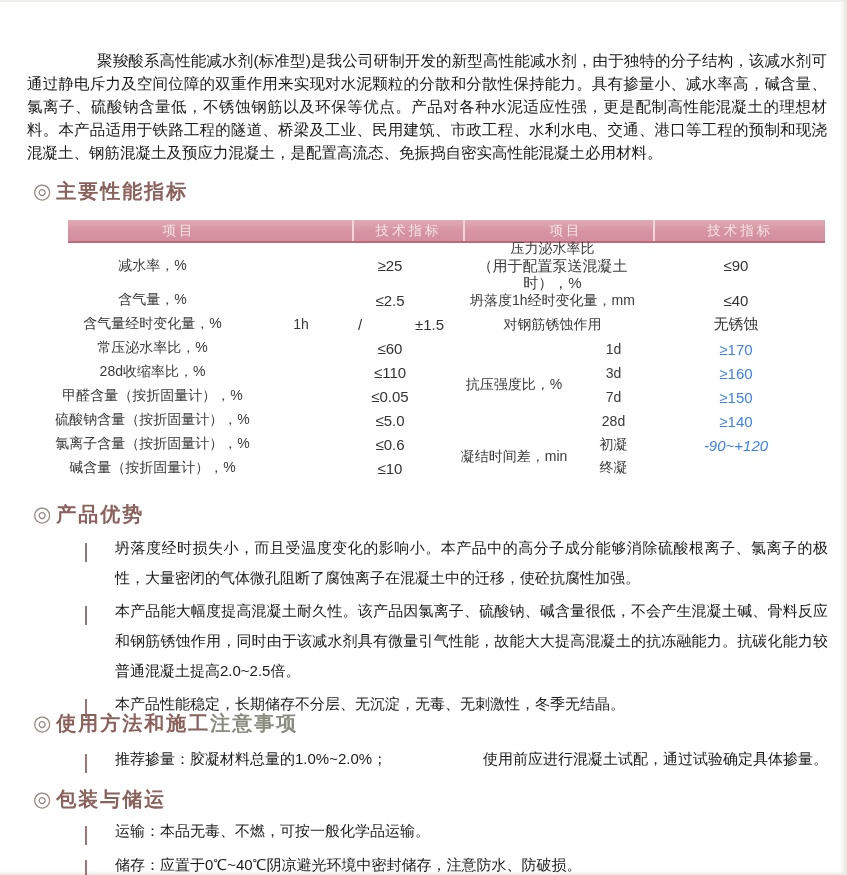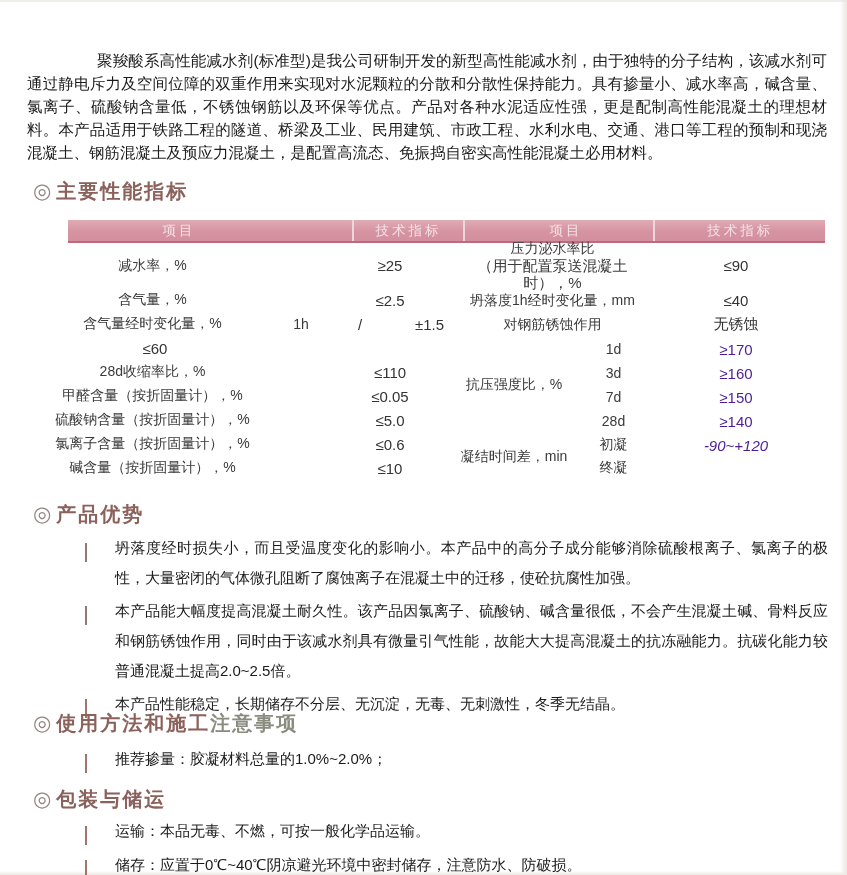--- a/index.html
+++ b/index.html
@@ -51,21 +51,21 @@
   .rrow.tall{height:45px;}
   .rcell-label{width:199px;text-align:center;padding-left:10px;line-height:17px;}
   .rcell-label .l2{font-size:15px;}
   .rcell-val{width:178px;text-align:center;font-size:15px;color:#333;}
 
   .rgroup{display:flex;}
   .rg-label{width:132px;display:flex;align-items:center;justify-content:center;text-align:center;}
   .rg-col{width:67px;display:flex;flex-direction:column;}
   .rg-col .cell{height:24px;display:flex;align-items:center;justify-content:center;}
   .rg-vals{width:178px;display:flex;flex-direction:column;}
-  .rg-vals .cell{height:24px;display:flex;align-items:center;justify-content:center;font-size:15px;color:#4c1d95;}
+  .rg-vals .cell{height:24px;display:flex;align-items:center;justify-content:center;font-size:15px;color:#3b82f6;}
   .setting{height:47px;}
   .setting .rg-col .cell{height:23px;}
 
   
   .blist{position:absolute;left:85px;width:743px;}
   .bitem{display:flex;margin-bottom:3px;}
   .bullet-wrap{flex:none;width:10px;margin-right:20px;padding-top:11px;}
   .dmd{position:relative;width:7px;height:7px;border:1px solid #8f7b74;transform:rotate(45deg);}
   .dmd::after{content:"";position:absolute;left:1px;top:1px;right:1px;bottom:1px;background:#8f7b74;}
   .dmd.rose{border-color:#a1756d;}
@@ -117,20 +117,21 @@
         </div>
         <div class="lrow">
           <div class="lcell-label">含气量经时变化量，%</div>
           <div class="lcell-sub">1h</div>
           <div class="lcell-val split">
             <span>/</span>
             <span>±1.5</span>
           </div>
         </div>
         <div class="lrow">
+          <div class="lcell-label">常压泌水率比，%</div>
           <div class="lcell-sub"></div>
           <div class="lcell-val">≤60</div>
         </div>
         <div class="lrow">
           <div class="lcell-label">28d收缩率比，%</div>
           <div class="lcell-sub"></div>
           <div class="lcell-val">≤110</div>
         </div>
         <div class="lrow">
           <div class="lcell-label">甲醛含量（按折固量计），%</div>
@@ -222,20 +223,21 @@
   </div>
 
   <div class="sec-heading" style="top:710px;">
     <span class="marker">◎</span><span>使用方法和施工</span><span class="sub">注意事项</span>
   </div>
 
   <div class="usage-row">
     <span class="bullet-wrap" style="padding-top:7px;"><span class="dmd rose"></span></span>
     <span class="usage-text">
       <span>推荐掺量：胶凝材料总量的1.0%~2.0%；</span>
+      <span>使用前应进行混凝土试配，通过试验确定具体掺量。</span>
     </span>
   </div>
 
   <div class="sec-heading" style="top:786px;">
     <span class="marker">◎</span><span>包装与储运</span>
   </div>
 
   <div class="pack-list">
     <div class="pack-item">
       <span class="bullet-wrap"><span class="dmd rose"></span></span>

